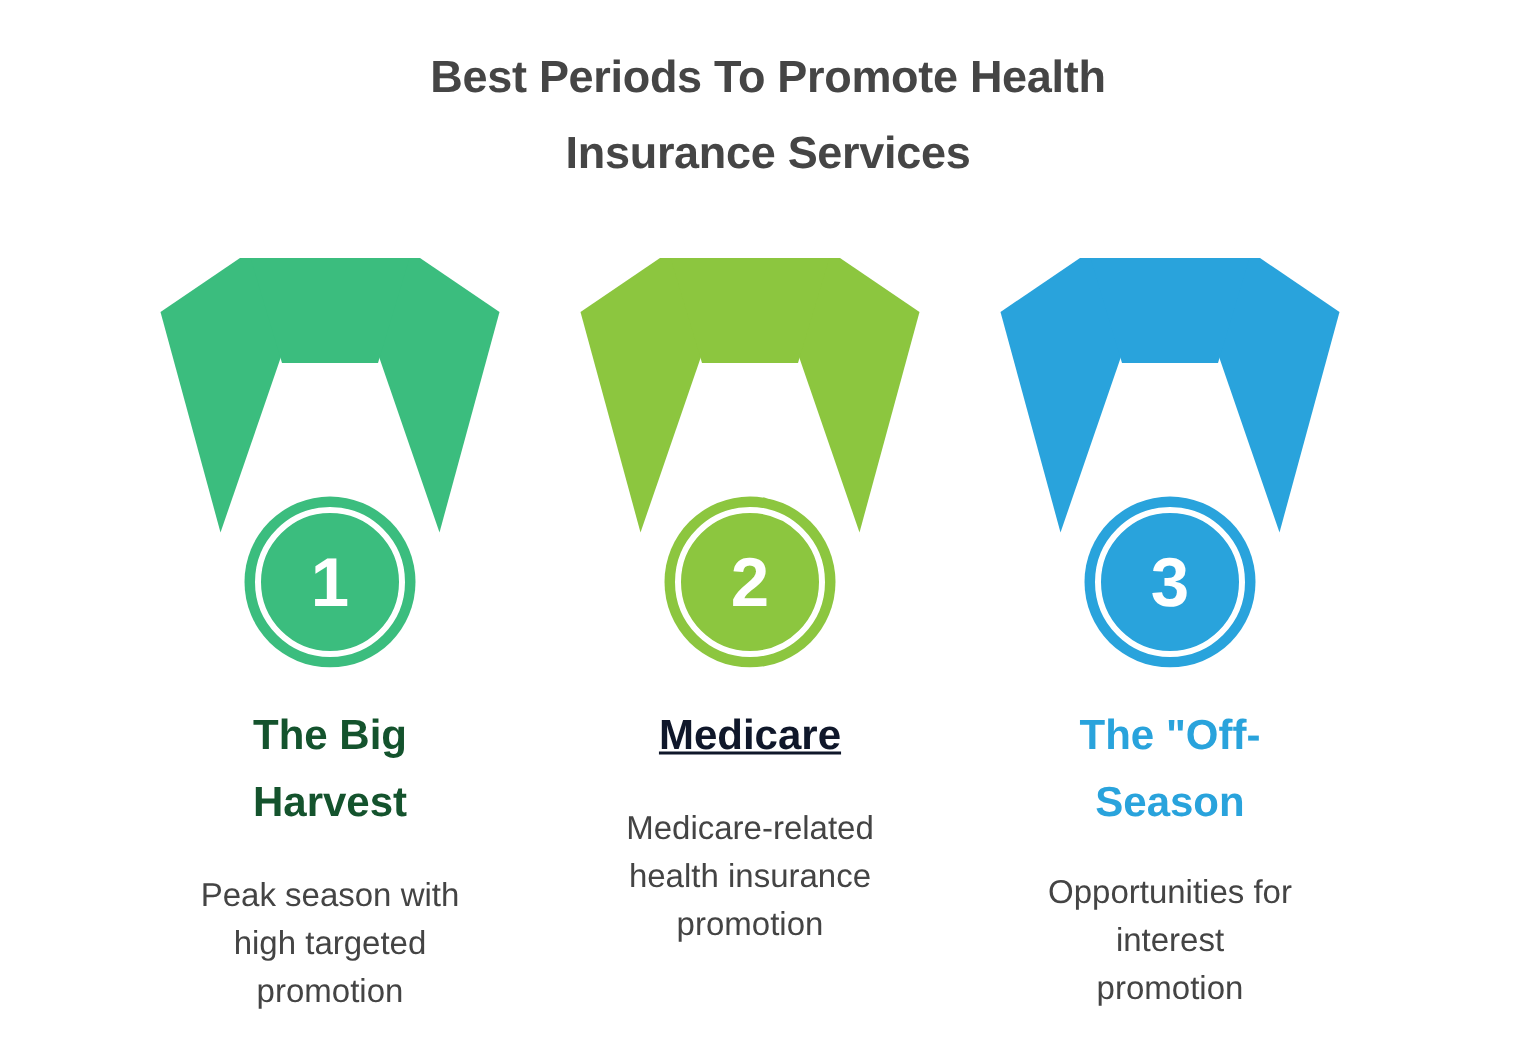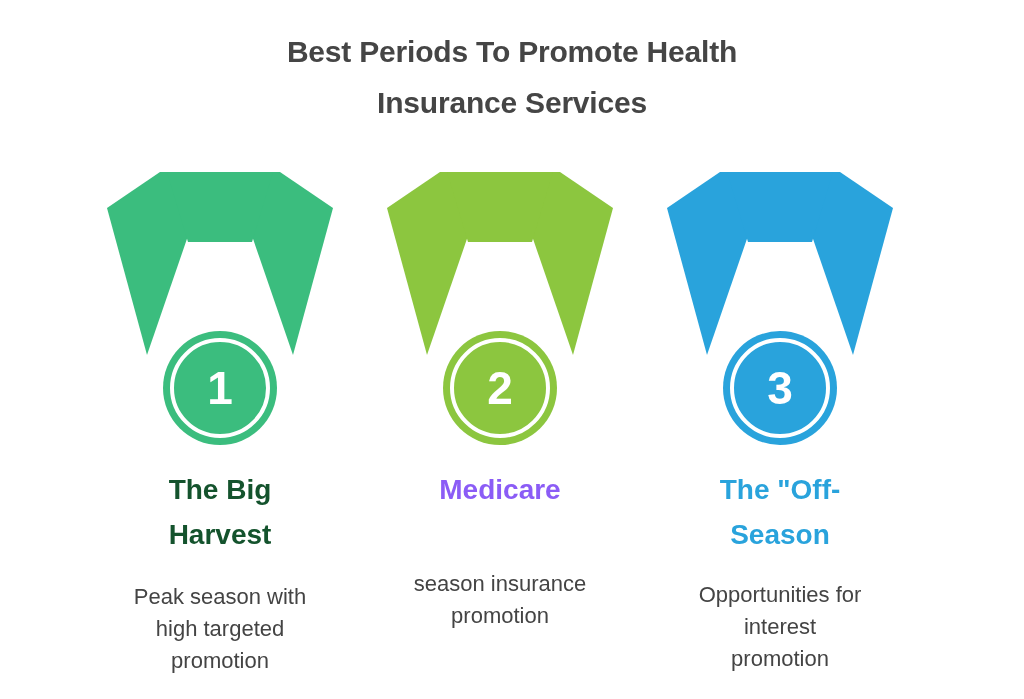--- a/index.html
+++ b/index.html
@@ -76,21 +76,21 @@
     font-size: 28px;
     line-height: 45px;
     font-weight: bold;
     text-align: center;
     width: 250px;
     margin: 0;
     padding: 0;
     flex: none;
   }
   .col-1 .heading { color: #14532d; margin-top: 22px; }
-  .col-2 .heading { color: #8b5cf6; margin-top: 22px; }
+  .col-2 .heading { color: #0f172a; margin-top: 22px; text-decoration: underline; }
   .col-3 .heading { color: #29a3dc; margin-top: 22px; }
 
   
   .desc {
     font-size: 22px;
     line-height: 32px;
     color: #444444;
     text-align: center;
     width: 248px;
     margin: 0;
@@ -145,22 +145,22 @@
         <polygon points="239,48 186,12 136,12 199,195" fill="#8cc63f"></polygon>
         <polygon points="73,12 179,12 158,82 94,82" fill="#8cc63f"></polygon>
         <circle cx="126" cy="228" r="57" fill="#8cc63f"></circle>
         <circle cx="126" cy="228" r="48" fill="none" stroke="#ffffff" stroke-width="4"></circle>
         <text x="126" y="228" fill="#ffffff" font-family="Liberation Sans, sans-serif" font-size="46" font-weight="bold" text-anchor="middle" dominant-baseline="central">2</text>
       </svg>
       <div class="heading">
         <span>Medicare</span><br>
       </div>
       <div class="desc">
-        <br>
-        <span>season insurance</span><br>
+        <span>Medicare-related</span><br>
+        <span>health insurance</span><br>
         <span>promotion</span>
       </div>
     </div>
 
     <div class="column col-3">
       <svg class="medal" viewBox="0 0 252 285">
         <polygon points="13,48 66,12 116,12 53,195" fill="#29a3dc"></polygon>
         <polygon points="239,48 186,12 136,12 199,195" fill="#29a3dc"></polygon>
         <polygon points="73,12 179,12 158,82 94,82" fill="#29a3dc"></polygon>
         <circle cx="126" cy="228" r="57" fill="#29a3dc"></circle>

